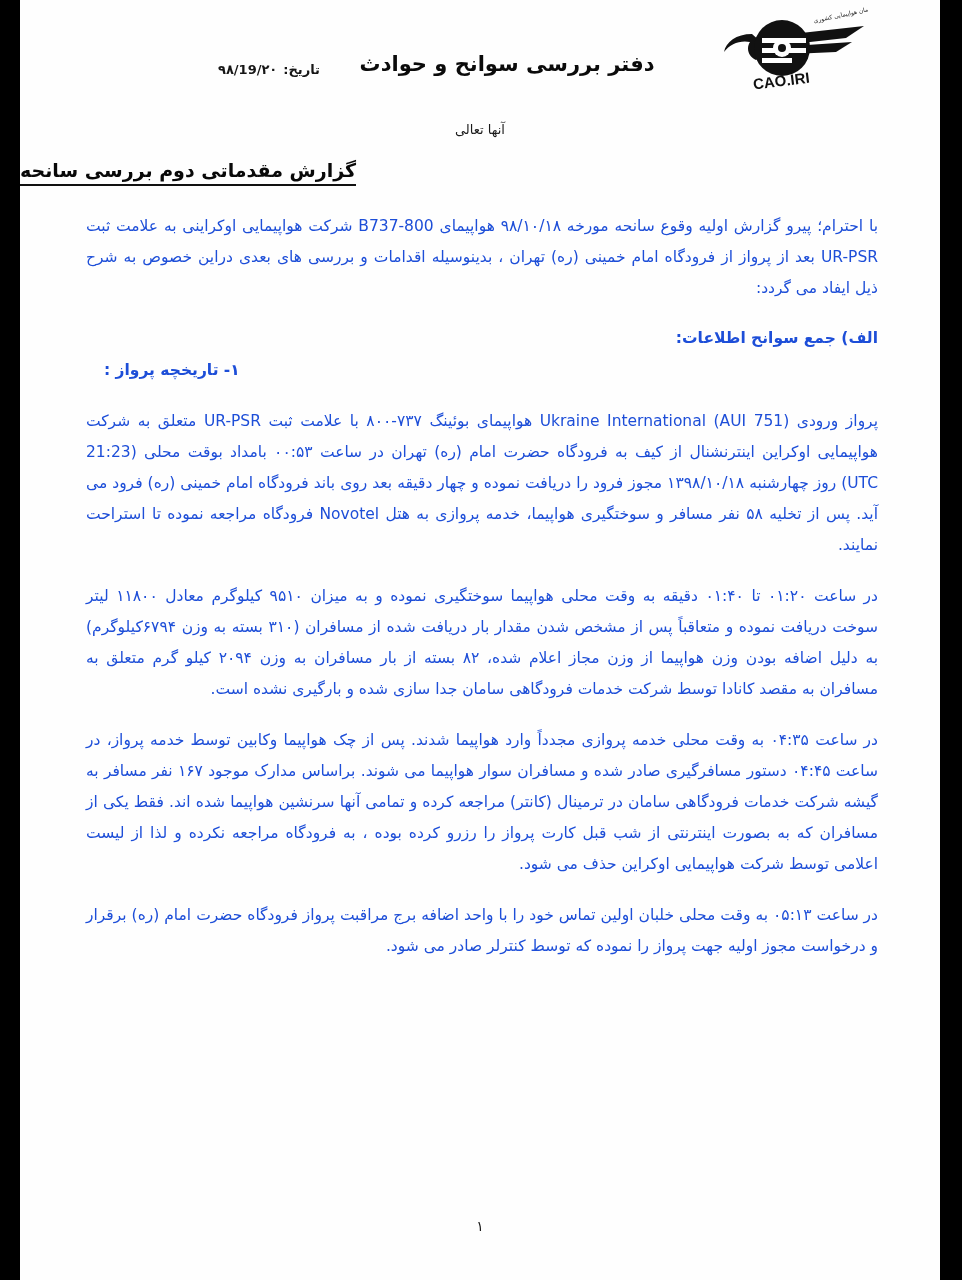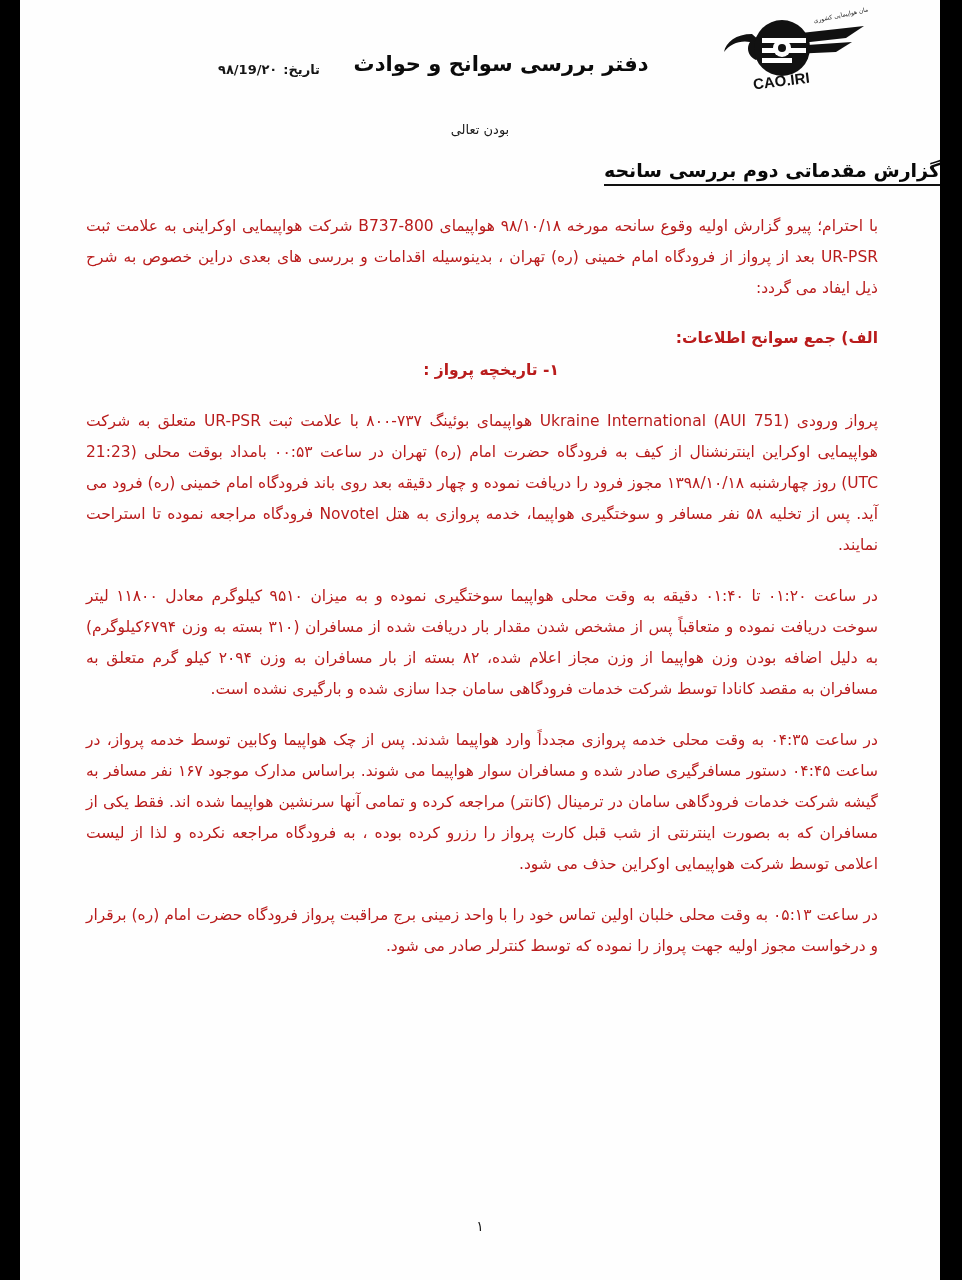--- a/index.html
+++ b/index.html
@@ -43,21 +43,21 @@
     position: absolute;
     right: 72px;
     top: 4px;
     width: 172px;
     height: 86px;
   }
   .logo svg { display: block; }
 
   .doc-office {
     position: absolute;
-    right: 274px;
+    right: 268px;
     top: 52px;
     width: 330px;
     text-align: center;
     font-size: 21px;
     font-weight: bold;
     color: #0b0b0b;
     letter-spacing: -0.3px;
     white-space: nowrap;
   }
   .date-line {
@@ -76,57 +76,57 @@
   
   .basmala {
     margin: 18px 0 0 0;
     text-align: center;
     font-size: 13px;
     color: #1a1a1a;
     font-weight: normal;
   }
   .doc-title {
     margin: 22px 0 0 0;
-    text-align: right;
+    text-align: left;
     font-size: 19px;
     font-weight: bold;
     color: #090909;
   }
   .doc-title span {
     border-bottom: 2px solid #111;
     padding-bottom: 3px;
   }
 
   
   .content {
     margin: 30px 62px 0 66px;
     direction: rtl;
     text-align: justify;
-    color: #b91c1c;
+    color: #1d4ed8;
   }
   p.para {
     margin: 0 0 20px 0;
     font-size: 15.5px;
     line-height: 31px;
     text-align: justify;
     text-justify: inter-word;
   }
   .section-head {
     margin: 0 0 4px 0;
     font-size: 15.5px;
     font-weight: bold;
     line-height: 28px;
     text-align: right;
   }
   .section-sub {
     margin: 0 0 22px 18px;
     font-size: 15.5px;
     font-weight: bold;
     line-height: 28px;
-    text-align: center;
+    text-align: left;
   }
 
   
   .page-number {
     position: absolute;
     left: 0;
     right: 0;
     bottom: 46px;
     text-align: center;
     font-size: 14px;
@@ -164,38 +164,38 @@
         </svg>
       </div>
 
       <div class="doc-office">دفتر بررسی سوانح و حوادث</div>
 
       <div class="date-line">
         <span class="date-label">تاریخ:</span><span class="date-value">۹۸/19/۲۰</span>
       </div>
     </div>
 
-    <div class="basmala">بودن تعالی</div>
+    <div class="basmala">آنها تعالی</div>
 
     <div class="doc-title">
       <span>گزارش مقدماتی دوم بررسی سانحه</span>
     </div>
 
     <div class="content">
 
       <p class="para">با احترام؛ پیرو گزارش اولیه وقوع سانحه مورخه ۹۸/۱۰/۱۸ هواپیمای B737-800 شرکت هواپیمایی اوکراینی به علامت ثبت UR-PSR بعد از پرواز از فرودگاه امام خمینی (ره) تهران ، بدینوسیله اقدامات و بررسی های بعدی دراین خصوص به شرح ذیل ایفاد می گردد:</p>
 
       <div class="section-head">الف) جمع سوانح اطلاعات:</div>
 
       <div class="section-sub">۱-   تاریخچه پرواز :</div>
 
       <p class="para">پرواز ورودی (AUI 751) Ukraine International هواپیمای بوئینگ ۷۳۷-۸۰۰ با علامت ثبت UR-PSR متعلق به شرکت هواپیمایی اوکراین اینترنشنال از کیف به فرودگاه حضرت امام (ره) تهران در ساعت ۰۰:۵۳ بامداد بوقت محلی (21:23 UTC) روز چهارشنبه ۱۳۹۸/۱۰/۱۸ مجوز فرود را دریافت نموده و چهار دقیقه بعد روی باند فرودگاه امام خمینی (ره) فرود می آید. پس از تخلیه  ۵۸ نفر مسافر و سوختگیری هواپیما، خدمه پروازی به هتل Novotel فرودگاه مراجعه نموده تا استراحت نمایند.</p>
 
       <p class="para">در ساعت ۰۱:۲۰ تا ۰۱:۴۰ دقیقه به وقت محلی هواپیما سوختگیری نموده و به میزان ۹۵۱۰ کیلوگرم معادل ۱۱۸۰۰ لیتر سوخت دریافت نموده و متعاقباً پس از مشخص شدن مقدار بار دریافت شده از مسافران (۳۱۰ بسته به وزن ۶۷۹۴کیلوگرم) به دلیل اضافه بودن وزن هواپیما از وزن مجاز اعلام شده، ۸۲ بسته  از بار مسافران به وزن ۲۰۹۴ کیلو گرم  متعلق به مسافران به مقصد کانادا توسط شرکت خدمات فرودگاهی سامان جدا سازی شده و بارگیری نشده است.</p>
 
       <p class="para">در ساعت ۰۴:۳۵ به وقت محلی خدمه پروازی مجدداً وارد هواپیما شدند. پس از چک هواپیما وکابین توسط خدمه پرواز، در ساعت ۰۴:۴۵ دستور مسافرگیری صادر شده و مسافران سوار هواپیما می شوند. براساس مدارک موجود ۱۶۷ نفر مسافر به گیشه شرکت خدمات فرودگاهی سامان در ترمینال (کانتر) مراجعه کرده  و تمامی آنها سرنشین هواپیما شده اند. فقط یکی از مسافران که به بصورت اینترنتی از شب قبل کارت پرواز را رزرو کرده بوده ، به فرودگاه مراجعه نکرده و لذا از لیست اعلامی توسط شرکت هواپیمایی اوکراین حذف می شود.</p>
 
-      <p class="para">در ساعت ۰۵:۱۳ به وقت محلی خلبان اولین تماس خود را با واحد زمینی برج مراقبت پرواز فرودگاه حضرت امام (ره) برقرار و درخواست مجوز اولیه جهت پرواز را نموده که توسط کنترلر صادر می شود.</p>
+      <p class="para">در ساعت ۰۵:۱۳ به وقت محلی خلبان اولین تماس خود را با واحد اضافه برج مراقبت پرواز فرودگاه حضرت امام (ره) برقرار و درخواست مجوز اولیه جهت پرواز را نموده که توسط کنترلر صادر می شود.</p>
     </div>
 
     <div class="page-number">۱</div>
   </div>
 </div>
 
 </body></html>

